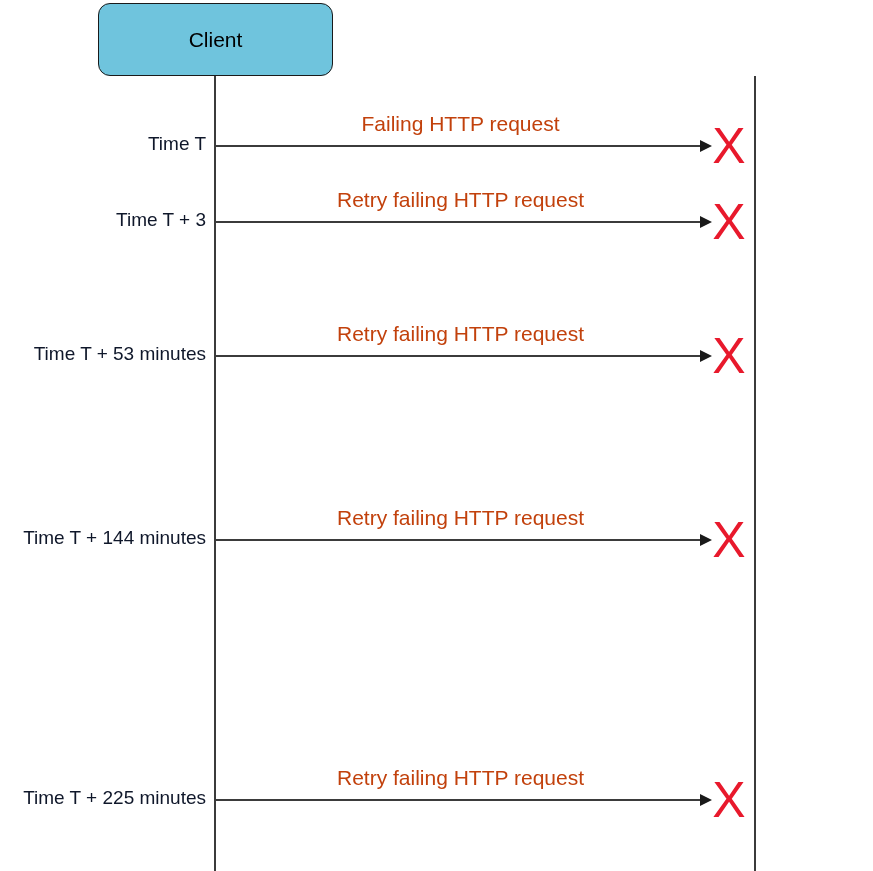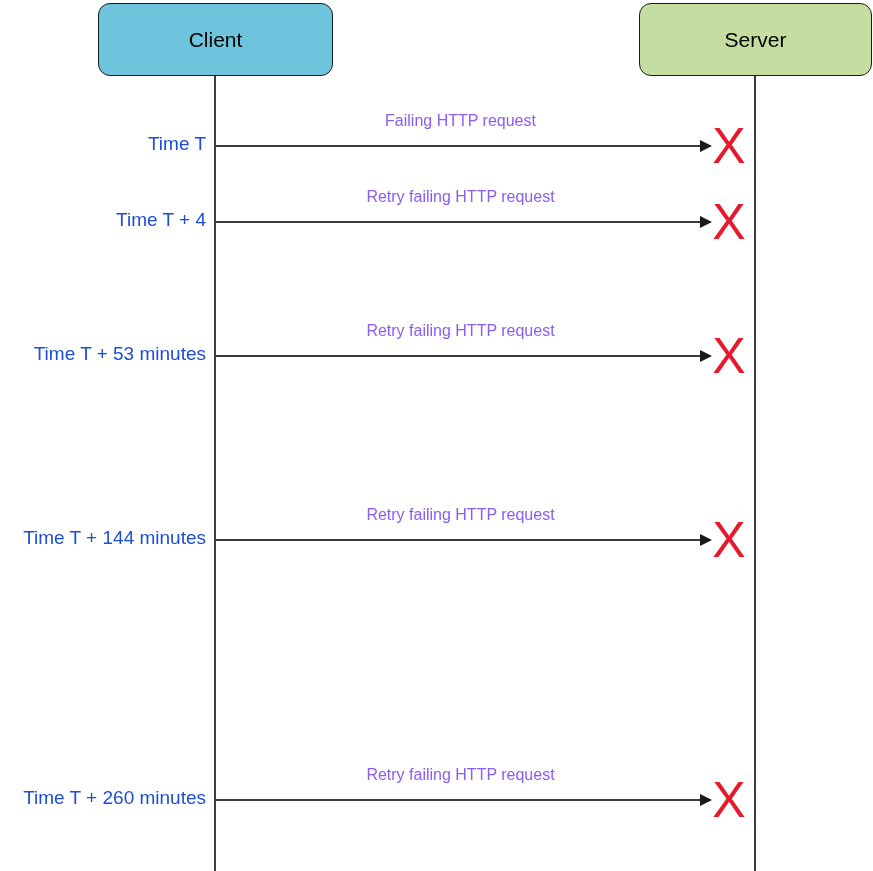--- a/index.html
+++ b/index.html
@@ -81,35 +81,35 @@
     height: 0;
     border-top: 6px solid transparent;
     border-bottom: 6px solid transparent;
     border-left: 12px solid #1a1a1a;
   }
   .msg-label {
     position: absolute;
     left: 215px;
     width: 491px;
     text-align: center;
-    font-size: 16px;
+    font-size: 21px;
     line-height: 1;
     top: -33px;
     white-space: nowrap;
-    color: #8b5cf6;
+    color: #c2410c;
   }
   .time-label {
     position: absolute;
     right: 667px;
     top: -12px;
     text-align: right;
     font-size: 19px;
     line-height: 1;
     white-space: nowrap;
-    color: #1d4ed8;
+    color: #0f172a;
   }
   .fail-x {
     position: absolute;
     left: 708px;
     top: -26px;
     width: 42px;
     height: 52px;
     color: #e8192c;
     font-size: 50px;
     line-height: 52px;
@@ -121,37 +121,34 @@
 </style>
 </head>
 <body>
 
 <div id="diagram">
 
   <div class="participant client">
     <span>Client</span>
   </div>
 
-  <div class="participant server">
-    <span>Server</span>
-  </div>
 
   <div class="lifeline client-line"></div>
   <div class="lifeline server-line"></div>
 
   <div class="message" style="top:146px">
     <span class="time-label">Time T</span>
     <span class="msg-label">Failing HTTP request</span>
     <span class="msg-line"></span>
     <span class="msg-arrowhead"></span>
     <span class="fail-x">X</span>
   </div>
 
   <div class="message" style="top:222px">
-    <span class="time-label">Time T + 4</span>
+    <span class="time-label">Time T + 3</span>
     <span class="msg-label">Retry failing HTTP request</span>
     <span class="msg-line"></span>
     <span class="msg-arrowhead"></span>
     <span class="fail-x">X</span>
   </div>
 
   <div class="message" style="top:356px">
     <span class="time-label">Time T + 53 minutes</span>
     <span class="msg-label">Retry failing HTTP request</span>
     <span class="msg-line"></span>
@@ -161,20 +158,20 @@
 
   <div class="message" style="top:540px">
     <span class="time-label">Time T + 144 minutes</span>
     <span class="msg-label">Retry failing HTTP request</span>
     <span class="msg-line"></span>
     <span class="msg-arrowhead"></span>
     <span class="fail-x">X</span>
   </div>
 
   <div class="message" style="top:800px">
-    <span class="time-label">Time T + 260 minutes</span>
+    <span class="time-label">Time T + 225 minutes</span>
     <span class="msg-label">Retry failing HTTP request</span>
     <span class="msg-line"></span>
     <span class="msg-arrowhead"></span>
     <span class="fail-x">X</span>
   </div>
 
 </div>
 
 </body></html>

